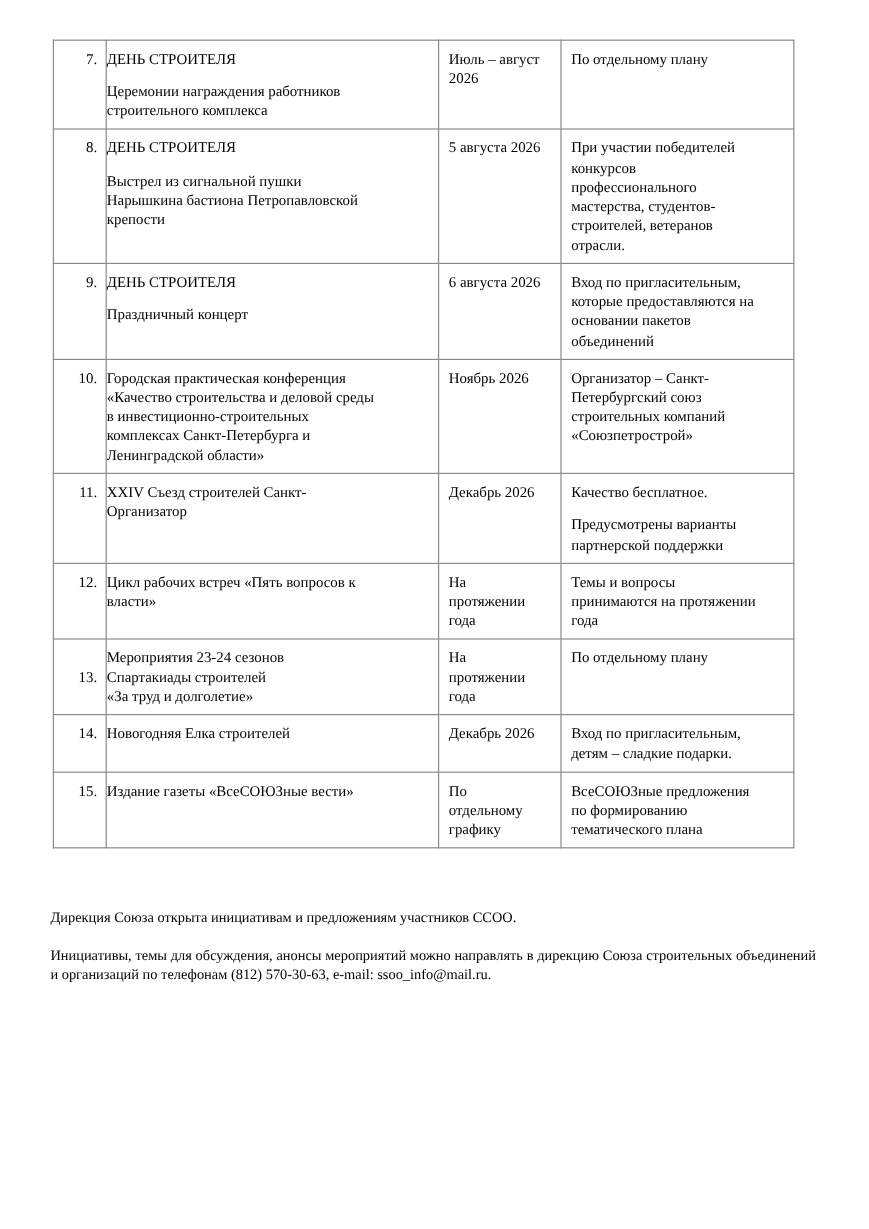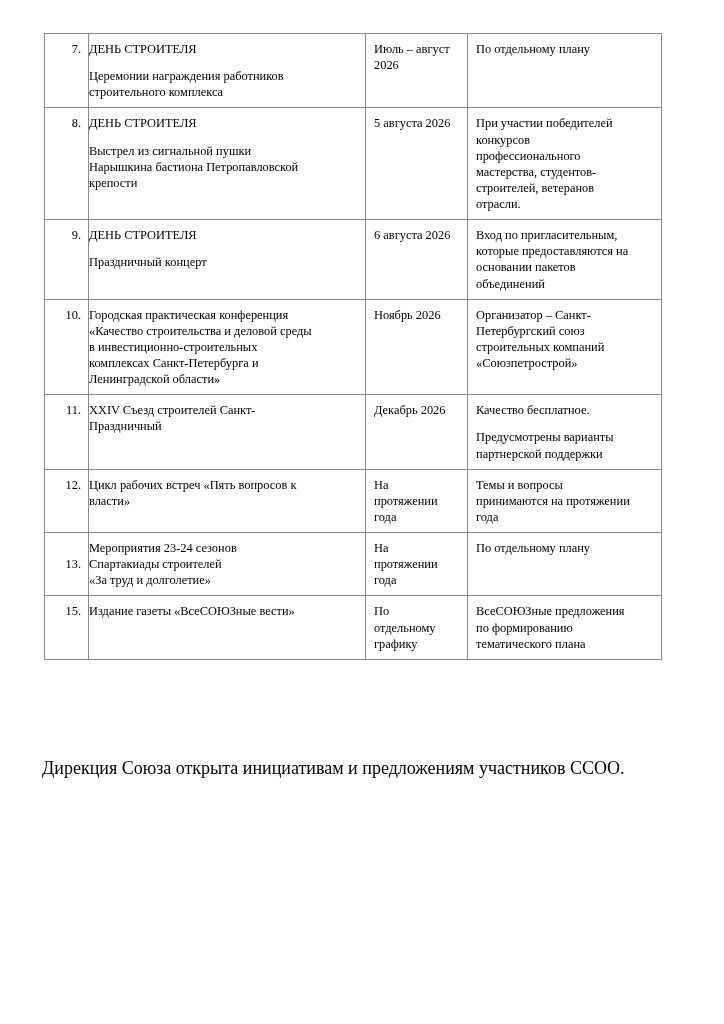--- a/index.html
+++ b/index.html
@@ -58,21 +58,21 @@
   .gap { display: block; height: 11px; line-height: 11px; }
 
   .footer {
     position: absolute;
     left: 42px;
     top: 757px;
     width: 638px;
   }
   .footer p {
     margin: 0 0 16px 0;
-    font-size: 18px;
+    font-size: 12px;
     line-height: 1.33;
   }
   .footer p.justify { text-align: justify; }
   .footer p.last { margin-bottom: 0; }
   .tag { white-space: nowrap; }
 </style>
 </head>
 <body>
 
 <div class="page">
@@ -160,21 +160,21 @@
           <span class="ln">Петербургский союз</span>
           <span class="ln">строительных компаний</span>
           <span class="ln">«Союзпетрострой»</span>
         </td>
       </tr>
 
       <tr>
         <td class="num"><span>11.</span></td>
         <td class="event">
           <span class="ln">XXIV Съезд строителей Санкт-</span>
-          <span class="ln">Праздничный</span>
+          <span class="ln">Организатор</span>
         </td>
         <td class="date">
           <span class="ln">Декабрь 2026</span>
         </td>
         <td class="note">
           <span class="ln">Качество бесплатное.</span>
           <span class="gap"></span>
           <span class="ln">Предусмотрены варианты</span>
           <span class="ln">партнерской поддержки</span>
         </td>
@@ -208,20 +208,33 @@
         <td class="date">
           <span class="ln">На</span>
           <span class="ln">протяжении</span>
           <span class="ln">года</span>
         </td>
         <td class="note">
           <span class="ln">По отдельному плану</span>
         </td>
       </tr>
 
+      <tr>
+        <td class="num"><span>14.</span></td>
+        <td class="event">
+          <span class="ln">Новогодняя Елка строителей</span>
+        </td>
+        <td class="date">
+          <span class="ln">Декабрь 2026</span>
+        </td>
+        <td class="note">
+          <span class="ln">Вход по пригласительным,</span>
+          <span class="ln">детям – сладкие подарки.</span>
+        </td>
+      </tr>
 
       <tr>
         <td class="num"><span>15.</span></td>
         <td class="event">
           <span class="ln">Издание газеты «ВсеСОЮЗные вести»</span>
         </td>
         <td class="date">
           <span class="ln">По</span>
           <span class="ln">отдельному</span>
           <span class="ln">графику</span>
@@ -231,15 +244,16 @@
           <span class="ln">по формированию</span>
           <span class="ln">тематического плана</span>
         </td>
       </tr>
 
     </tbody>
   </table>
 
   <div class="footer">
     <p>Дирекция Союза открыта инициативам и предложениям участников ССОО.</p>
+    <p class="justify">Инициативы, темы для обсуждения,  анонсы мероприятий можно направлять в дирекцию Союза строительных объединений и организаций  по телефонам (812) 570-30-63, e-mail: ssoo_info@mail.ru.</p>
   </div>
 
 </div>
 
 </body></html>

